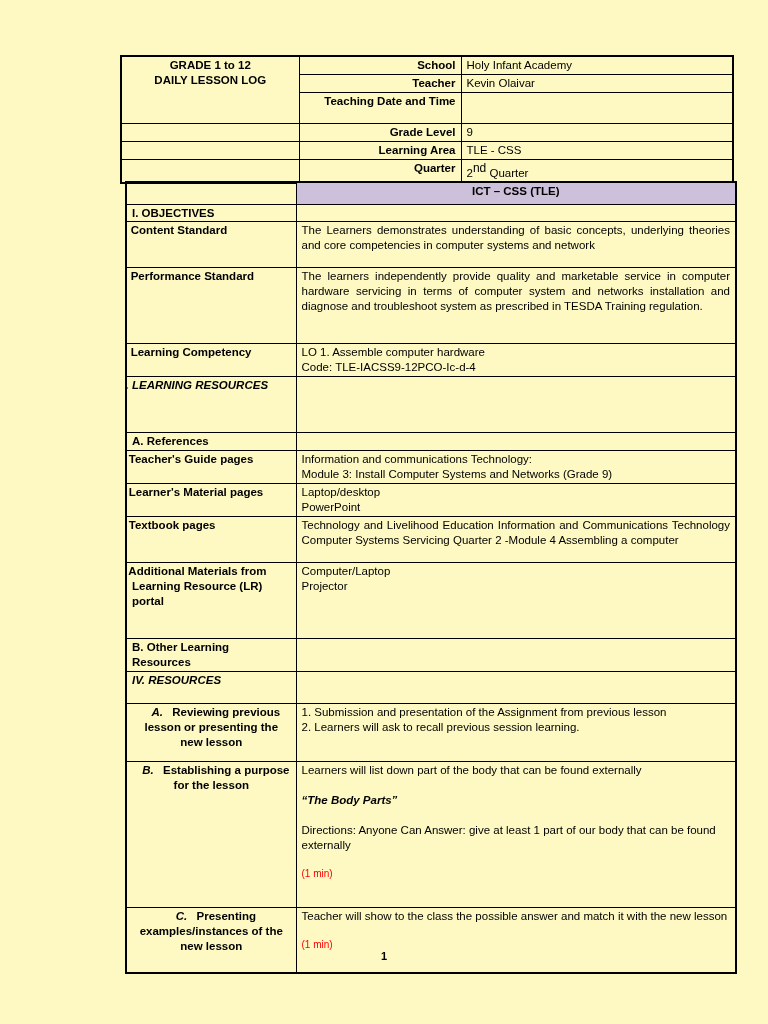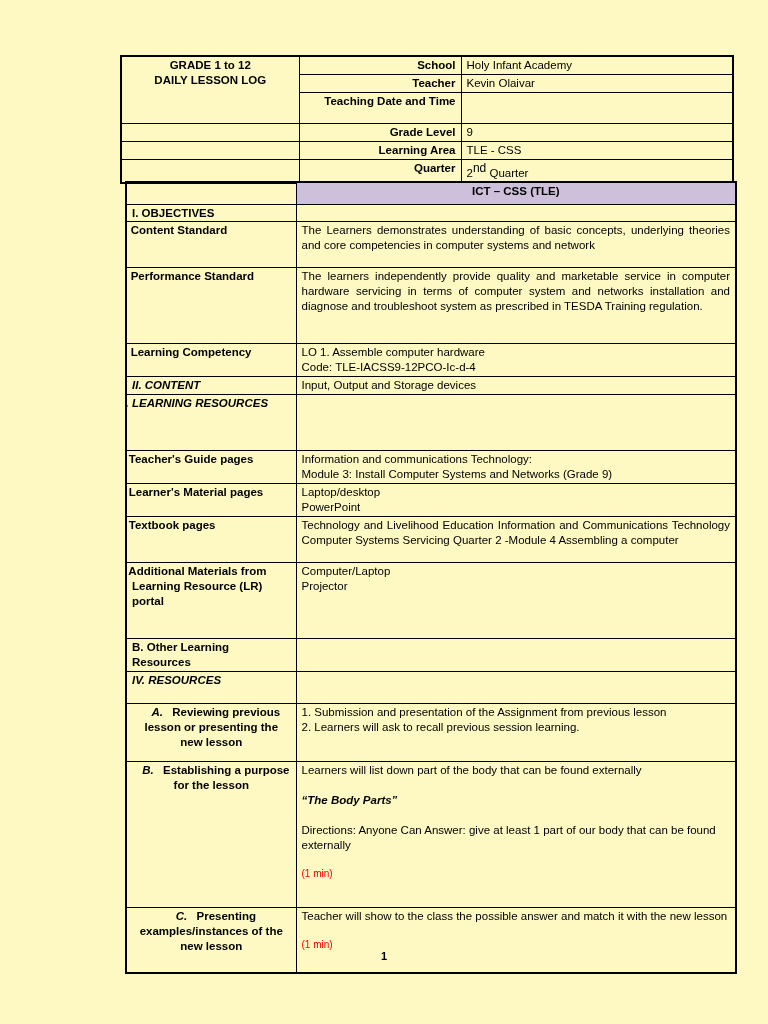--- a/index.html
+++ b/index.html
@@ -159,30 +159,30 @@
     </tr>
 
     <tr style="height:31px">
       <td class="sublabel">C. Learning Competency</td>
       <td>
         <div>LO 1. Assemble computer hardware</div>
         <div>Code: TLE-IACSS9-12PCO-Ic-d-4</div>
       </td>
     </tr>
 
-    <tr style="height:16px">
-      <td class="heading-italic">II. CONTENT</td>
-      <td>Input, Output and Storage devices</td>
-    </tr>
 
     <tr style="height:56px">
       <td class="lr-label">III. LEARNING RESOURCES</td>
       <td></td>
     </tr>
 
+    <tr style="height:15px">
+      <td class="plainlabel">A. References</td>
+      <td></td>
+    </tr>
 
     <tr style="height:31px">
       <td class="numlabel">1. Teacher's Guide pages</td>
       <td>
         <div>Information and communications Technology:</div>
         <div>Module 3: Install Computer Systems and Networks (Grade 9)</div>
       </td>
     </tr>
 
     <tr style="height:31px">

